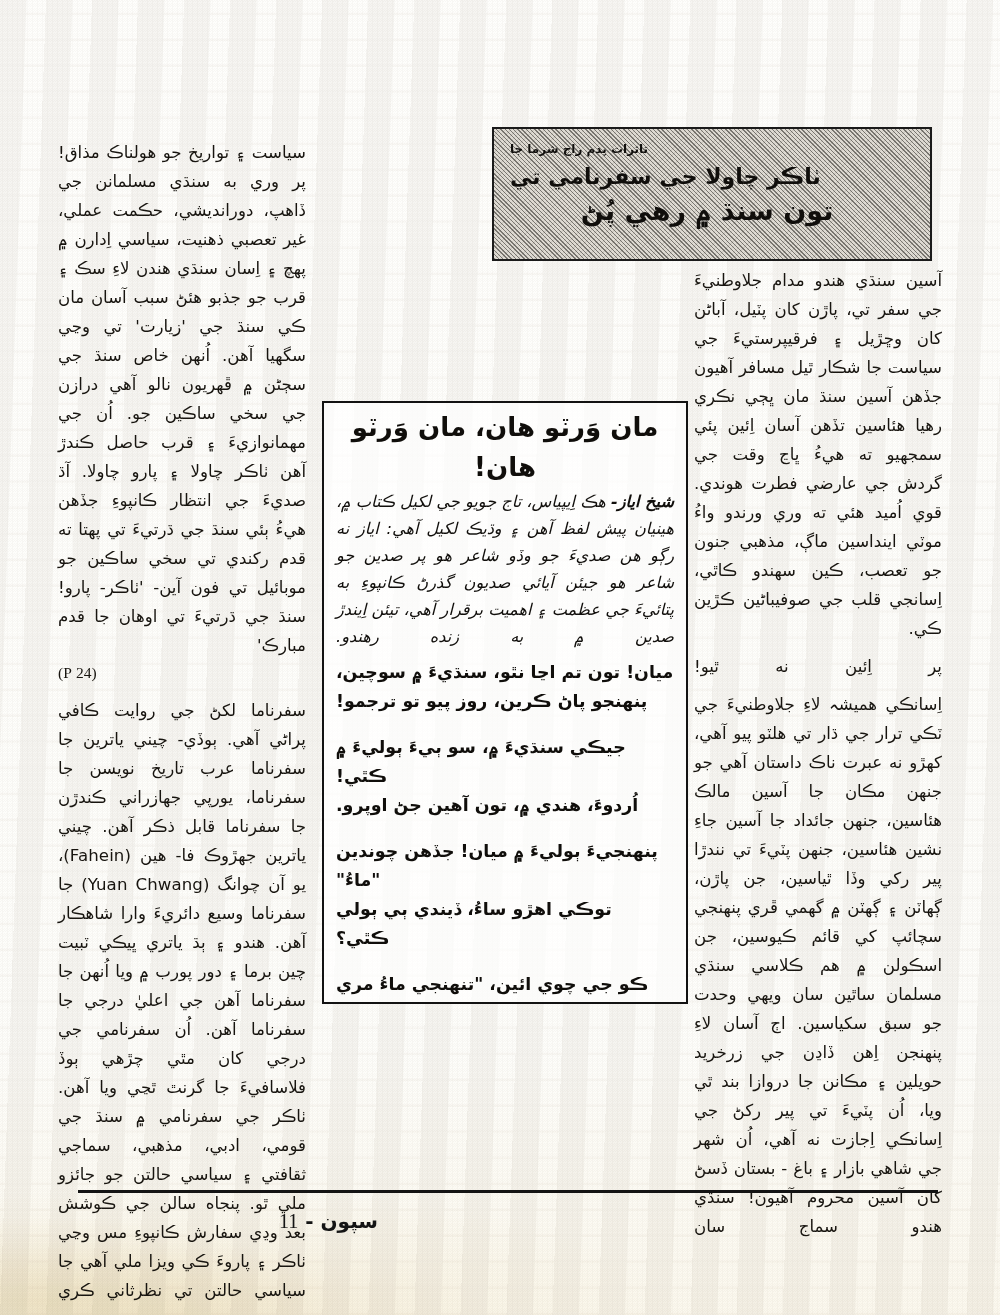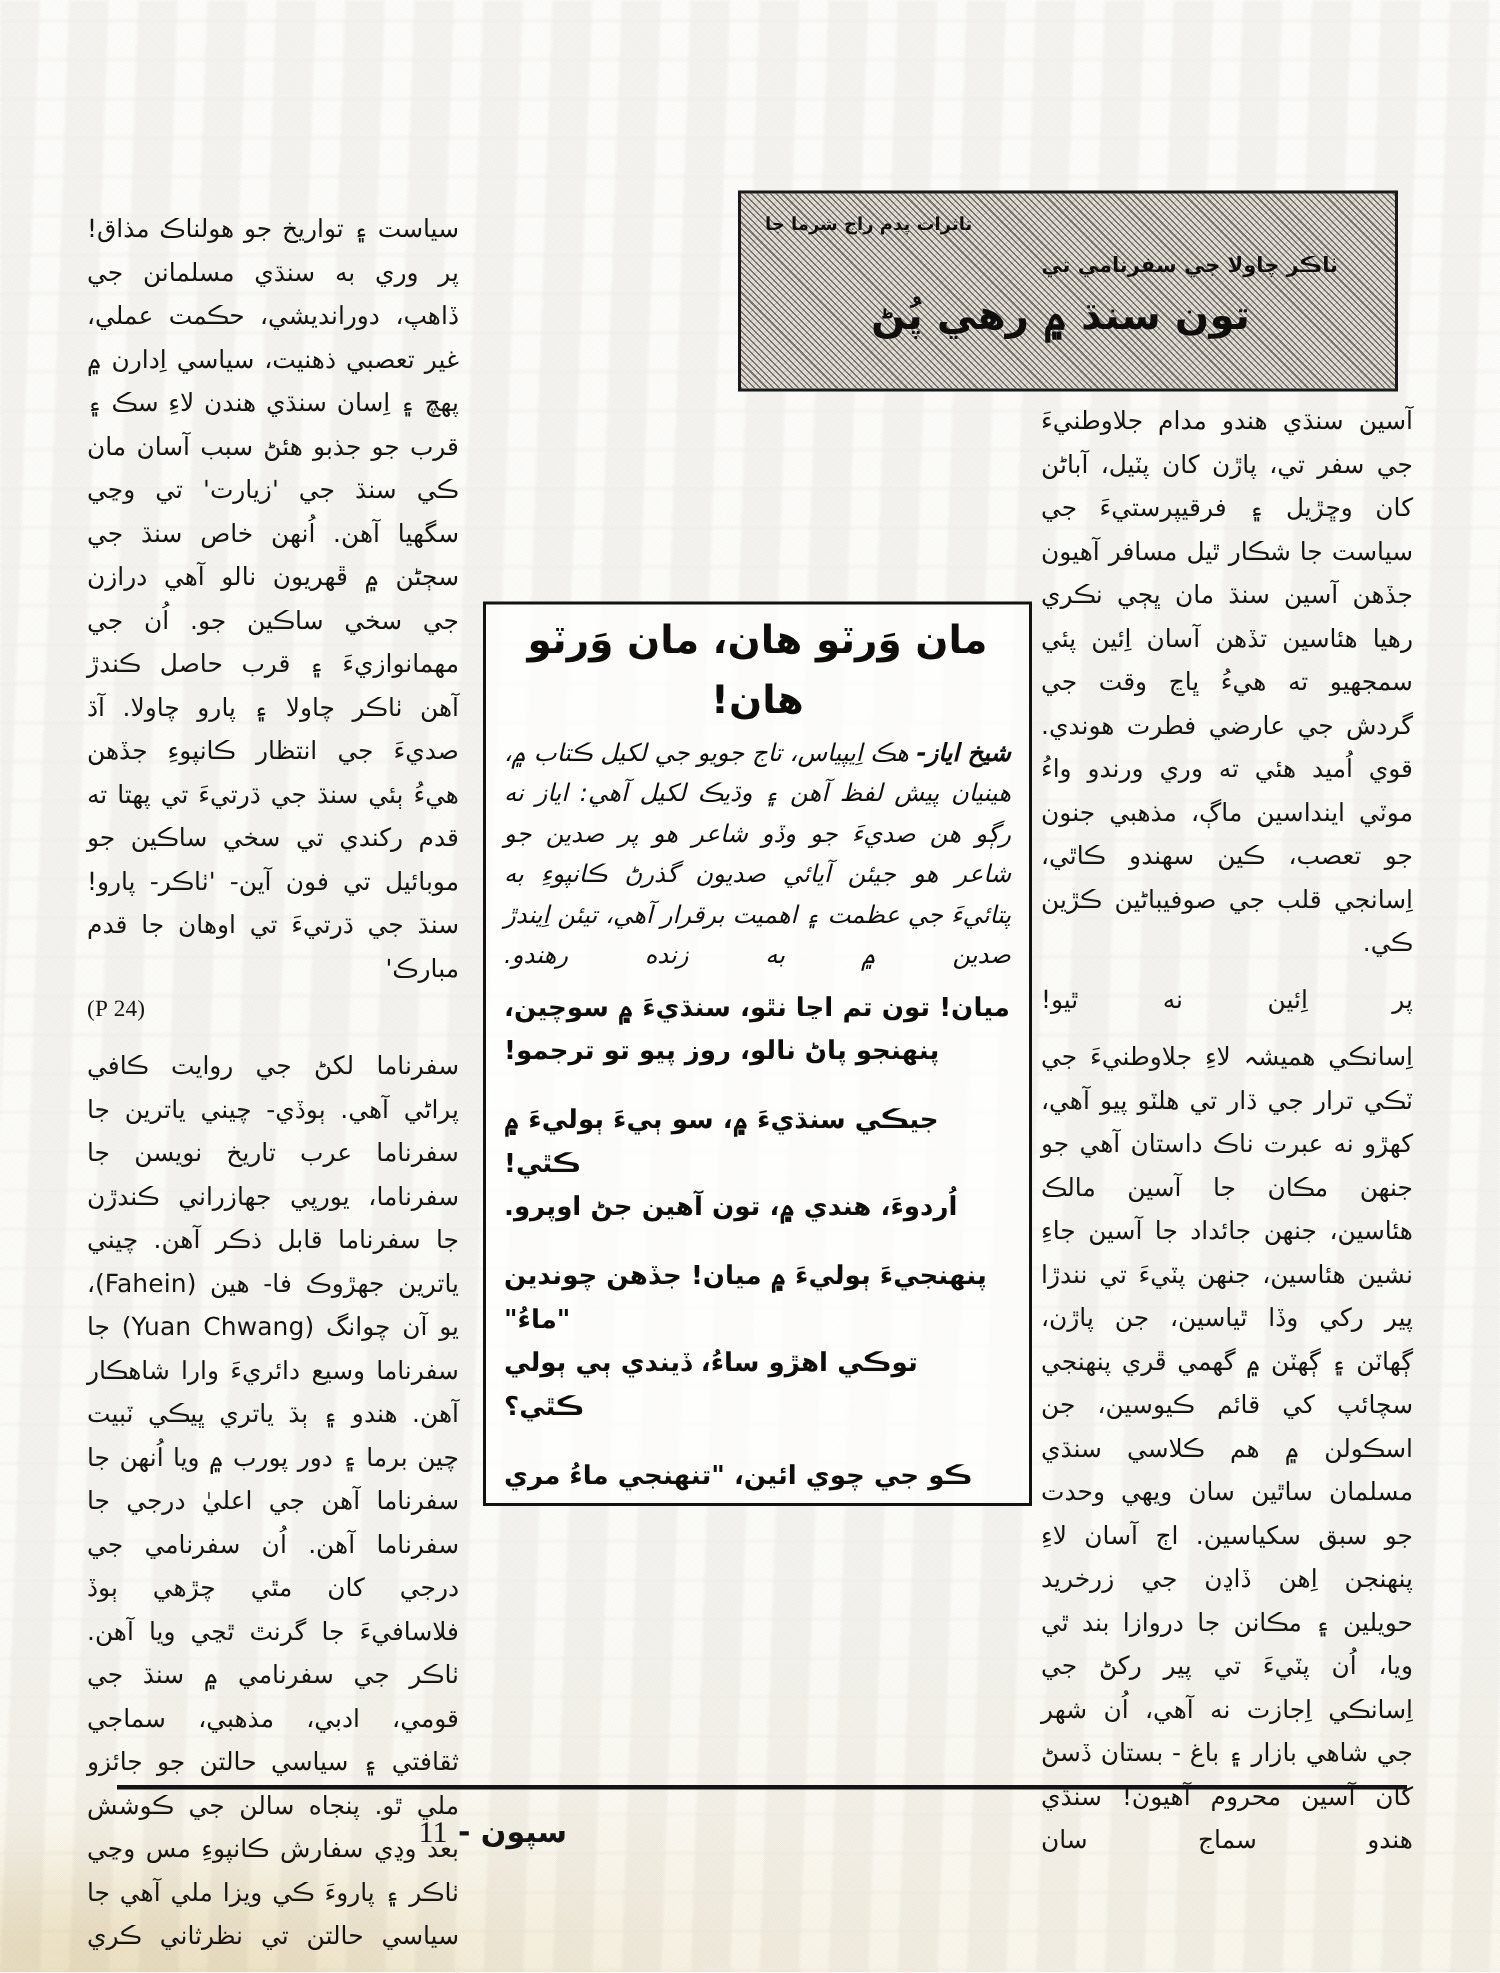--- a/index.html
+++ b/index.html
@@ -108,23 +108,23 @@
   }
   #masthead .kicker {
     font-size: 12px;
     line-height: 25px;
     text-align: left;
     font-weight: 700;
     letter-spacing: 0.2px;
     text-shadow: 0 0 1px rgba(255,255,255,0.55);
   }
   #masthead .sub {
-    font-size: 14px;
+    font-size: 22px;
     line-height: 30px;
-    text-align: right;
+    text-align: left;
     font-weight: 700;
     padding-right: 22px;
     text-shadow: 0 0 1px rgba(255,255,255,0.55);
   }
   #masthead .headline {
     font-size: 27px;
     line-height: 36px;
     text-align: center;
     font-weight: 700;
     padding-right: 10px;
@@ -225,21 +225,21 @@
   <div id="poembox">
     <div class="poem-title">مان وَرٽو هان، مان وَرٽو هان!</div>
 
     <div class="intro">
       <span class="lead">شيخ اياز-</span>
       <span>هڪ اِيپياس، تاج جويو جي لکيل ڪتاب ۾، هينيان پيش لفظ آهن ۽ وڌيڪ لکيل آهي: اياز نه رڳو هن صديءَ جو وڏو شاعر هو پر صدين جو شاعر هو جيئن آيائي صديون گذرڻ ڪانپوءِ به پتائيءَ جي عظمت ۽ اهميت برقرار آهي، تيئن اِيندڙ صدين ۾ به زنده رهندو.</span>
     </div>
 
     <div class="stanza first">
       <span class="ln">ميان! تون تم اڃا نٿو، سنڌيءَ ۾ سوچين،</span>
-      <span class="ln ind1">پنهنجو پاڻ نالو، روز پيو تو ترجمو!</span>
+      <span class="ln ind1">پنهنجو پاڻ ڪرين، روز پيو تو ترجمو!</span>
     </div>
 
     <div class="stanza">
       <span class="ln">جيڪي سنڌيءَ ۾، سو ٻيءَ ٻوليءَ ۾ ڪٿي!</span>
       <span class="ln ind1">اُردوءَ، هندي ۾، تون آهين جڻ اوپرو.</span>
     </div>
 
     <div class="stanza">
     </div>
 

